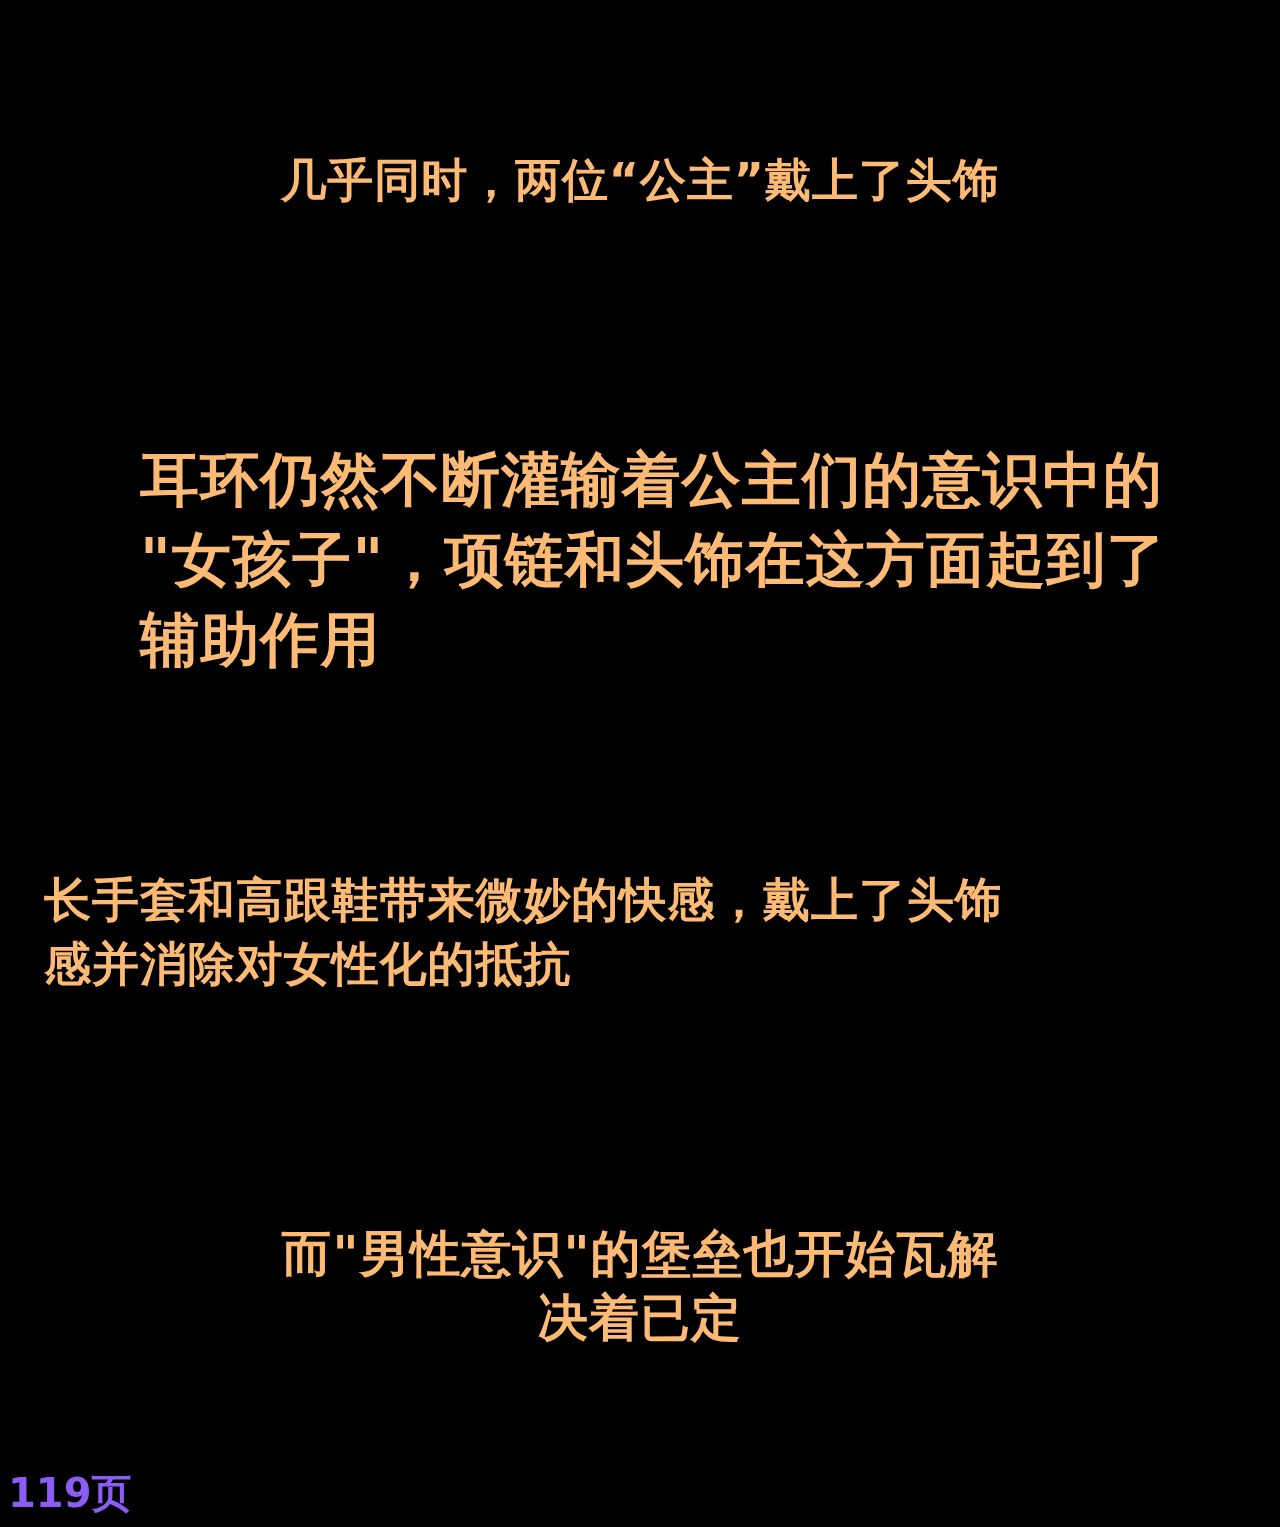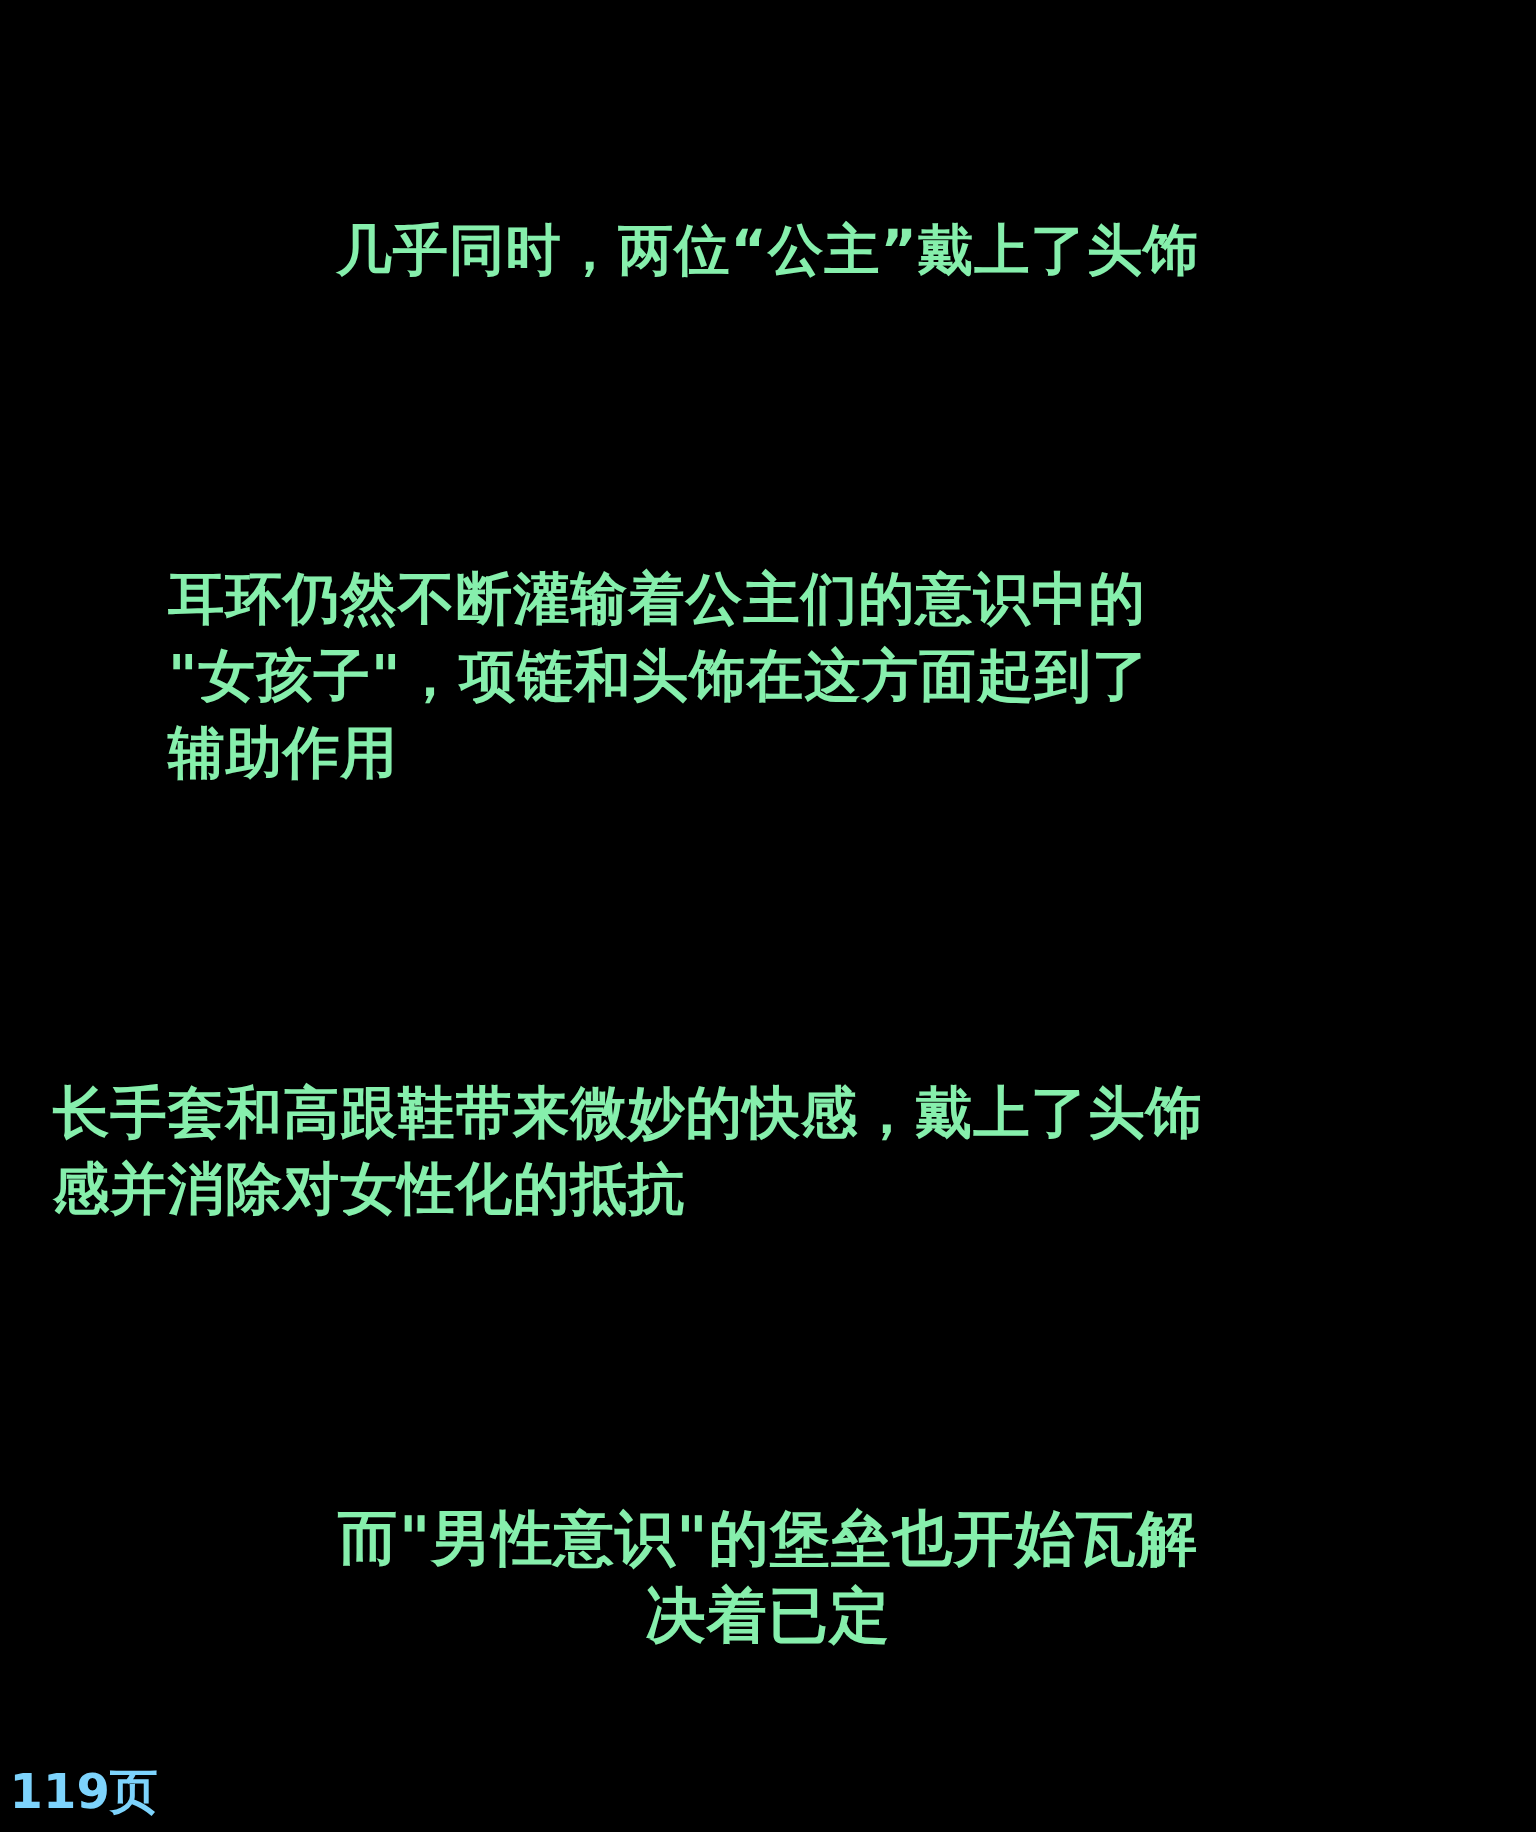--- a/index.html
+++ b/index.html
@@ -17,48 +17,47 @@
   }
 
   .page {
     position: absolute;
     inset: 0;
     background: #000000;
   }
 
   .text-block {
     position: absolute;
-    color: #86efac;
+    color: #fdba74;
     font-weight: 700;
     letter-spacing: 0.02em;
     line-height: 1.32;
     white-space: pre-line;
     text-shadow:
       -2px -2px 0 #000, 2px -2px 0 #000, -2px 2px 0 #000, 2px 2px 0 #000,
       -3px 0 0 #000, 3px 0 0 #000, 0 -3px 0 #000, 0 3px 0 #000,
       -2px -3px 0 #000, 2px -3px 0 #000, -2px 3px 0 #000, 2px 3px 0 #000;
-    margin-top: 28px;
   }
 
   
   #caption-1 {
     left: 0;
     right: 0;
     top: 150px;
     text-align: center;
     font-size: 46px;
   }
 
   
   #caption-2 {
     left: 140px;
     top: 440px;
     width: 1030px;
     text-align: left;
-    font-size: 47px;
+    font-size: 59px;
     line-height: 1.36;
   }
 
   
   #caption-3 {
     left: 44px;
     top: 868px;
     width: 1200px;
     text-align: left;
     font-size: 47px;
@@ -75,21 +74,21 @@
     line-height: 1.28;
   }
 
   
   #page-number {
     position: absolute;
     left: 8px;
     bottom: 6px;
     font-size: 40px;
     font-weight: 700;
-    color: #7dd3fc;
+    color: #8b5cf6;
     text-shadow:
       -2px -2px 0 #000, 2px -2px 0 #000, -2px 2px 0 #000, 2px 2px 0 #000,
       -3px 0 0 #000, 3px 0 0 #000, 0 -3px 0 #000, 0 3px 0 #000;
   }
 </style>
 </head>
 <body>
 
 <div class="page">
 

